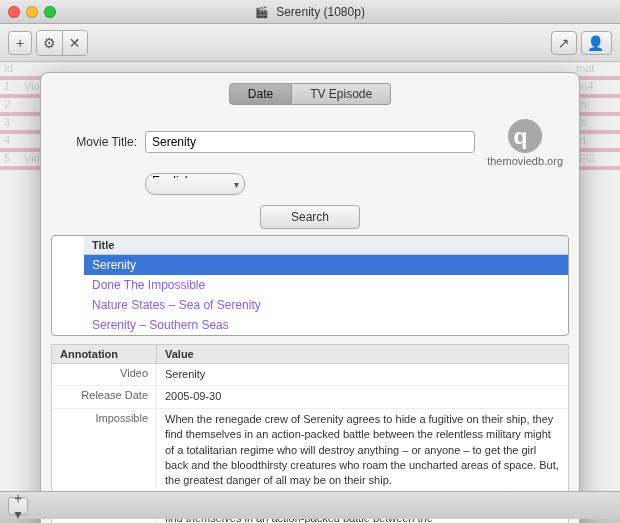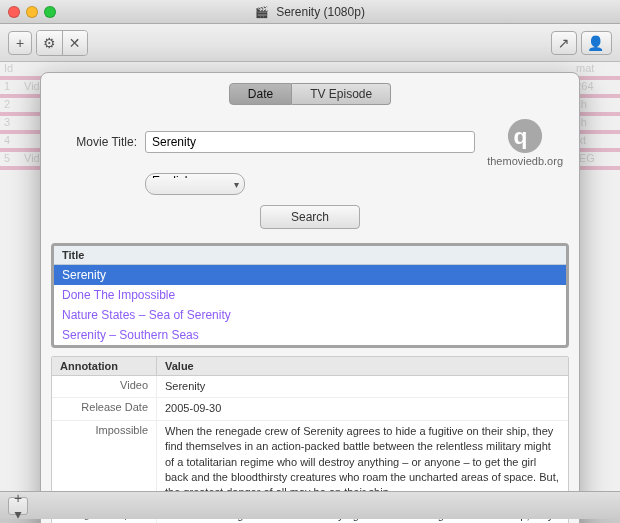--- a/index.html
+++ b/index.html
@@ -256,25 +256,26 @@
       border-radius: 4px;
       padding: 4px 30px;
       font-size: 12px;
       cursor: pointer;
       color: #333;
       text-align: right;
     }
 
     
     .results-list {
-      margin: 8px 10px;
-      border: 3px solid #a3a3a3;
+      margin: 0 10px;
+      border: 1px solid #a3a3a3;
       border-radius: 4px;
       background: white;
       overflow: hidden;
+      padding-left: 32px;
     }
     .results-header {
       background: #e8eef2;
       padding: 3px 8px;
       font-size: 11px;
       font-weight: 600;
       color: #333;
       border-bottom: 1px solid #c0ccd4;
     }
     .results-item {

